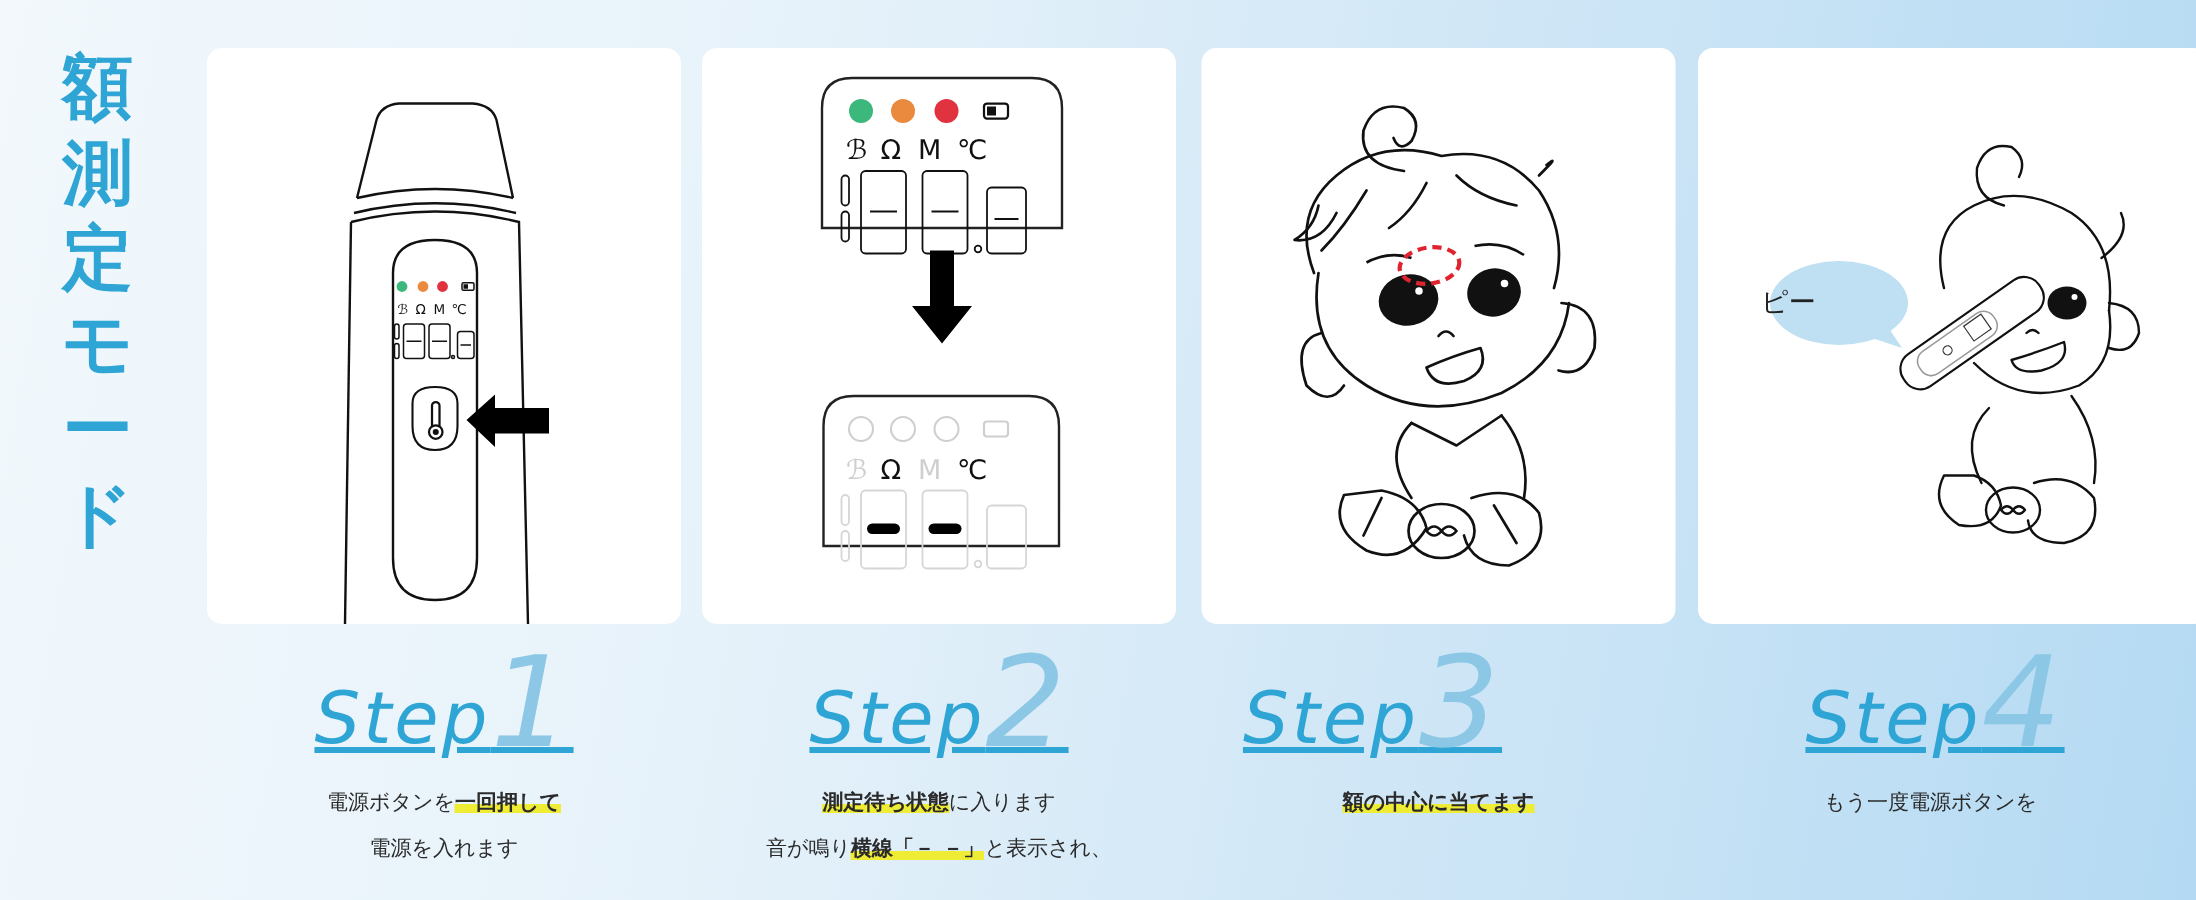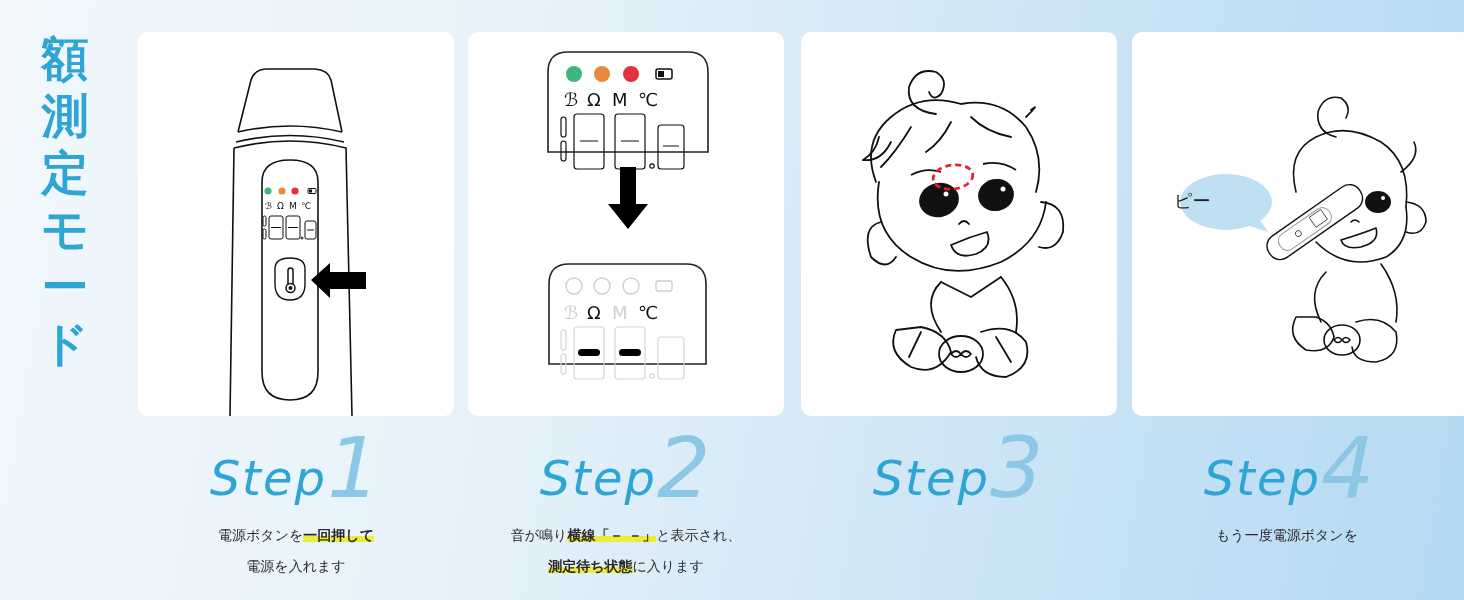--- a/index.html
+++ b/index.html
@@ -17,21 +17,21 @@
   .card {
     position: absolute; top: 32px; width: 316px; height: 384px;
     background: #ffffff; border-radius: 10px; overflow: hidden;
   }
   .step-head {
     position: absolute; top: 430px; width: 316px; height: 80px; text-align: center;
   }
   .step-word {
     font-family: "DejaVu Sans", sans-serif; font-style: italic; font-weight: 200;
     font-size: 48px; color: #2ea5d4; letter-spacing: 2px;
-    position: absolute; bottom: 2px; left: 0; right: 0; text-align: center;
+    position: absolute; bottom: 2px; left: 0; right: 0; text-align: center; text-decoration: underline;
   }
   .step-num {
     font-family: "DejaVu Sans", sans-serif; font-style: italic; font-weight: 200;
     font-size: 84px; color: #8cc8e6; line-height: 1; position: relative; top: 2px;
   }
   .desc {
     position: absolute; top: 520px; text-align: center;
     font-size: 14px; line-height: 31px; color: #2b2b2b;
   }
   .desc b {
@@ -233,32 +233,33 @@
   </svg>
   <div style="position:absolute; left:42px; top:157px; font-size:18px; color:#222;">ピー</div>
 </div>
 
 <div class="step-head" style="left:138px;">
   <div class="step-word"><span>Step</span><span class="step-num">1</span></div>
 </div>
 <div class="step-head" style="left:468px;">
   <div class="step-word"><span>Step</span><span class="step-num">2</span></div>
 </div>
-<div class="step-head" style="left:801px;">
+<div class="step-head" style="left:757px;">
   <div class="step-word"><span>Step</span><span class="step-num">3</span></div>
 </div>
 <div class="step-head" style="left:1132px;">
   <div class="step-word"><span>Step</span><span class="step-num">4</span></div>
 </div>
 
 <div class="desc" style="left:138px; width:316px;">
   <div><span>電源ボタンを</span><b>一回押して</b></div>
   <div><span>電源を入れます</span></div>
 </div>
 <div class="desc" style="left:455px; width:342px;">
+  <div><b>測定待ち状態</b><span>に入ります</span></div>
   <div><span>音が鳴り</span><b>横線「－ －」</b><span>と表示され、</span></div>
-  <div><b>測定待ち状態</b><span>に入ります</span></div>
 </div>
 <div class="desc" style="left:801px; width:316px;">
+  <div><b>額の中心に当てます</b></div>
 </div>
 <div class="desc" style="left:1110px; width:354px;">
   <div><span>もう一度電源ボタンを</span></div>
 </div>
 
 </body></html>

